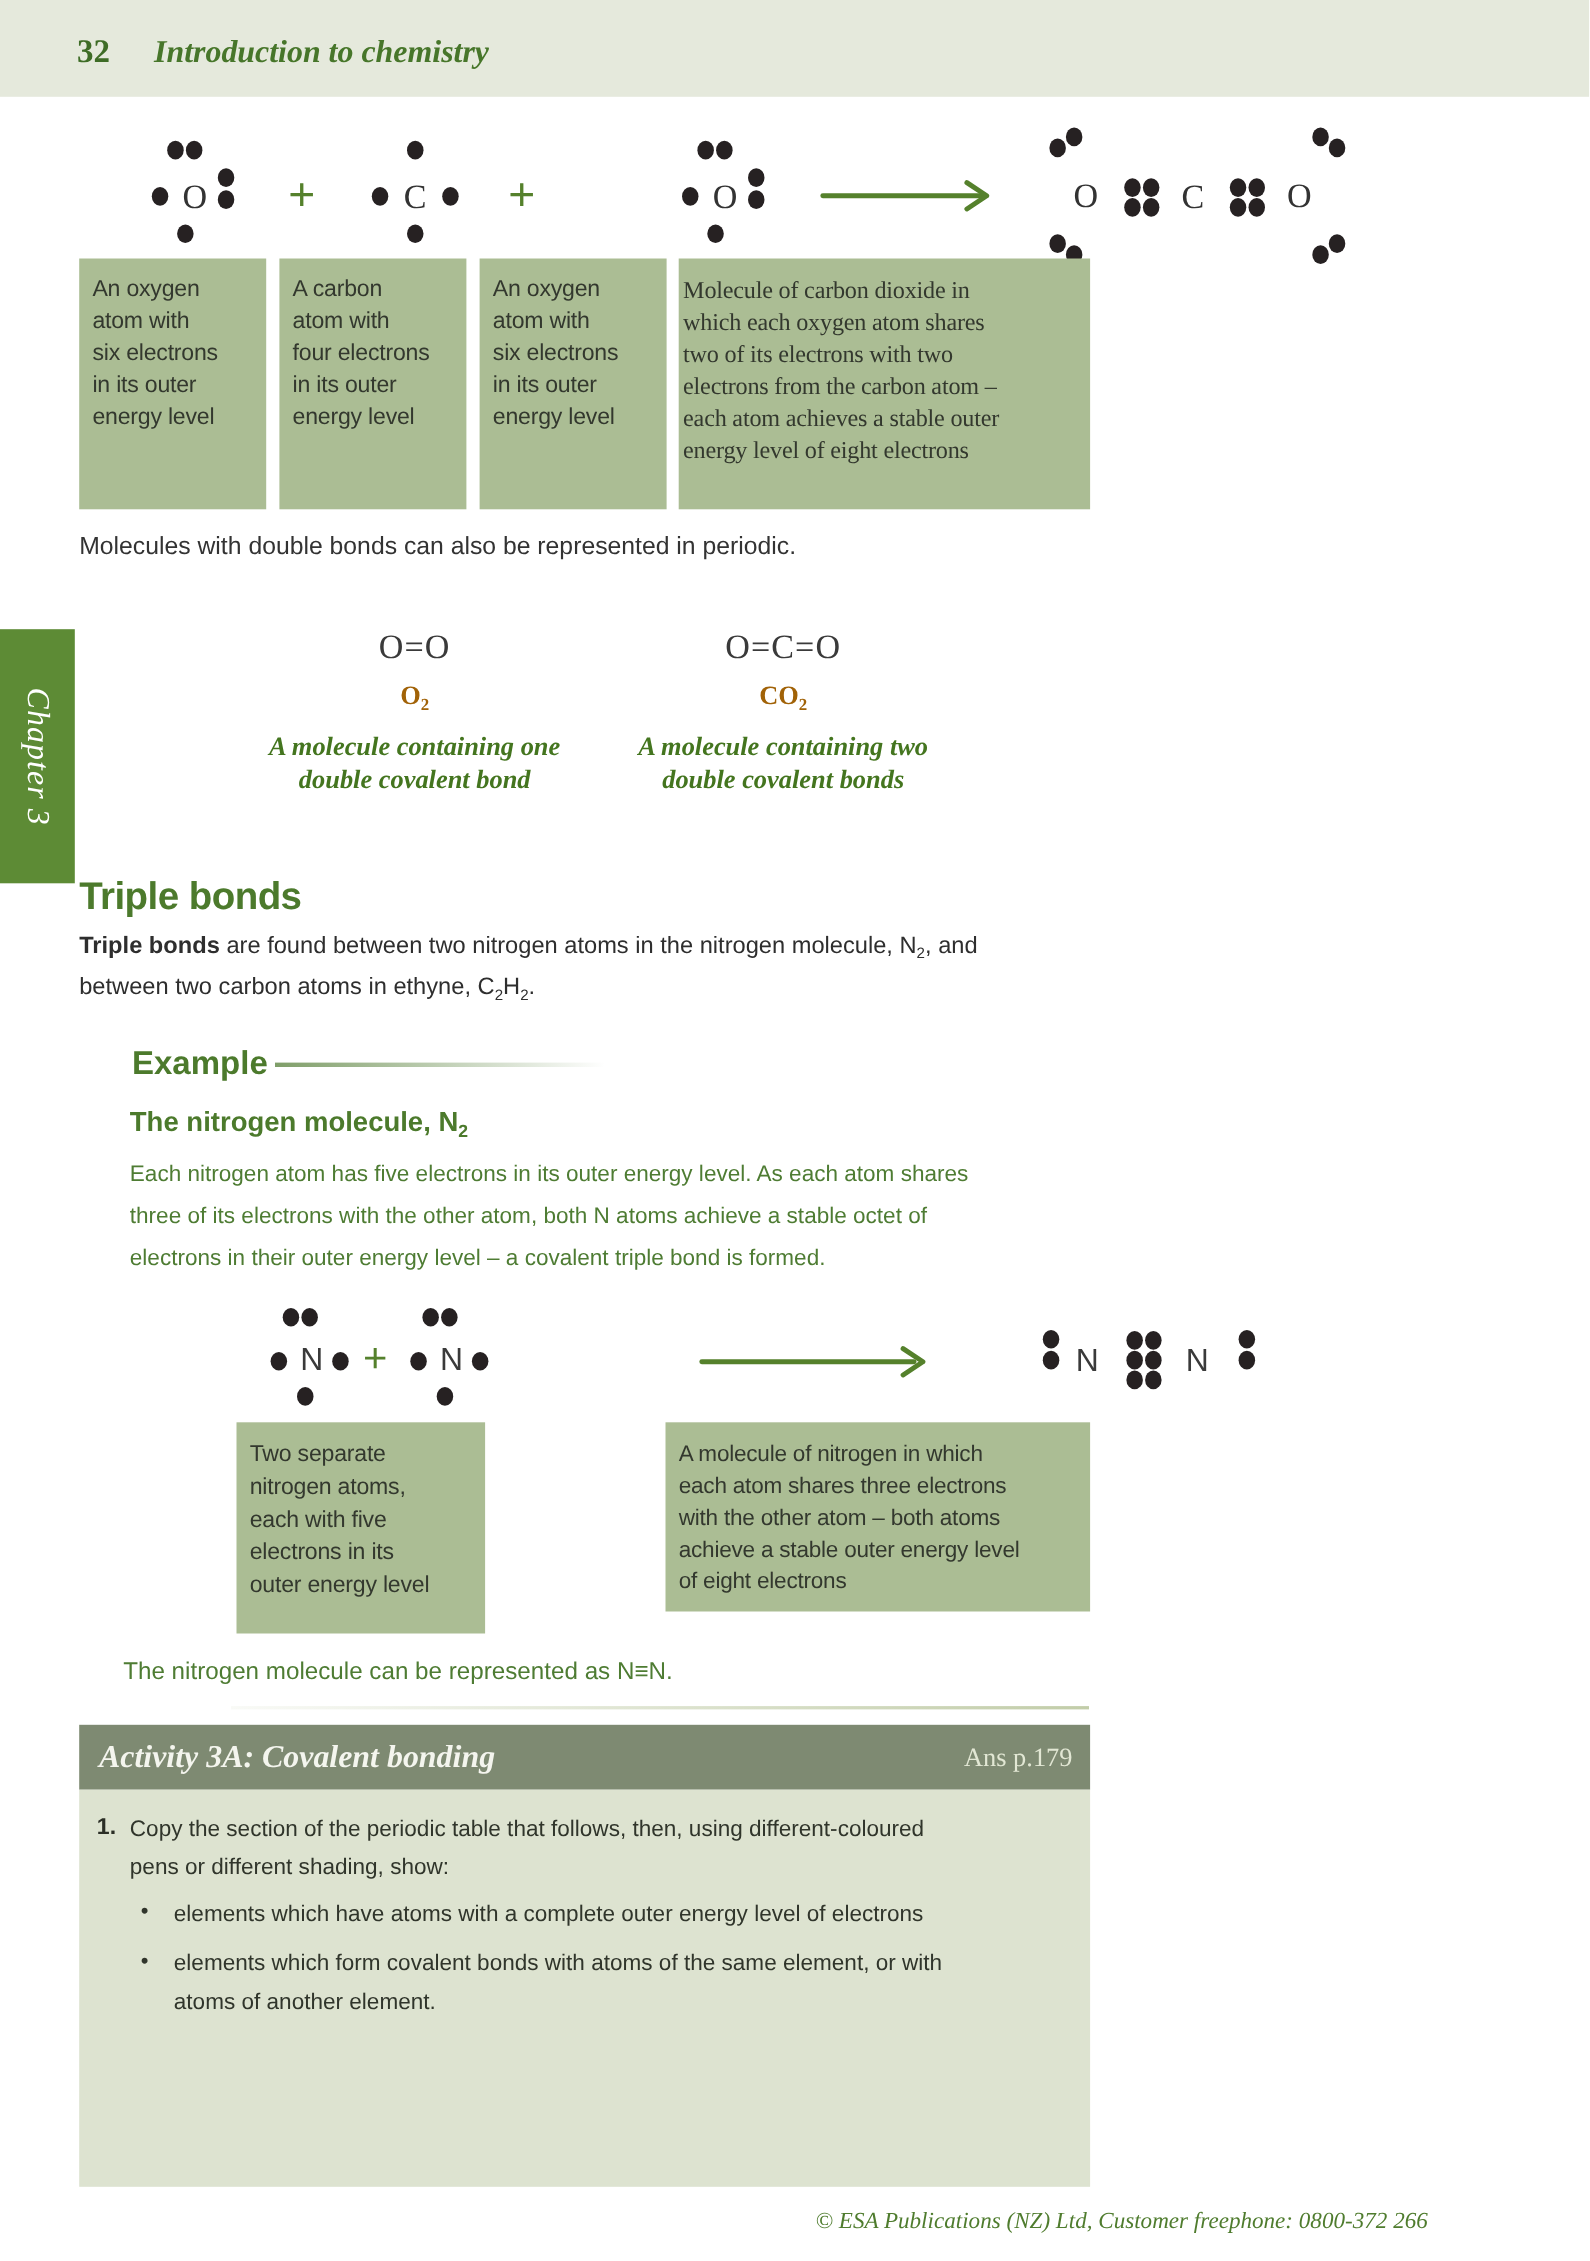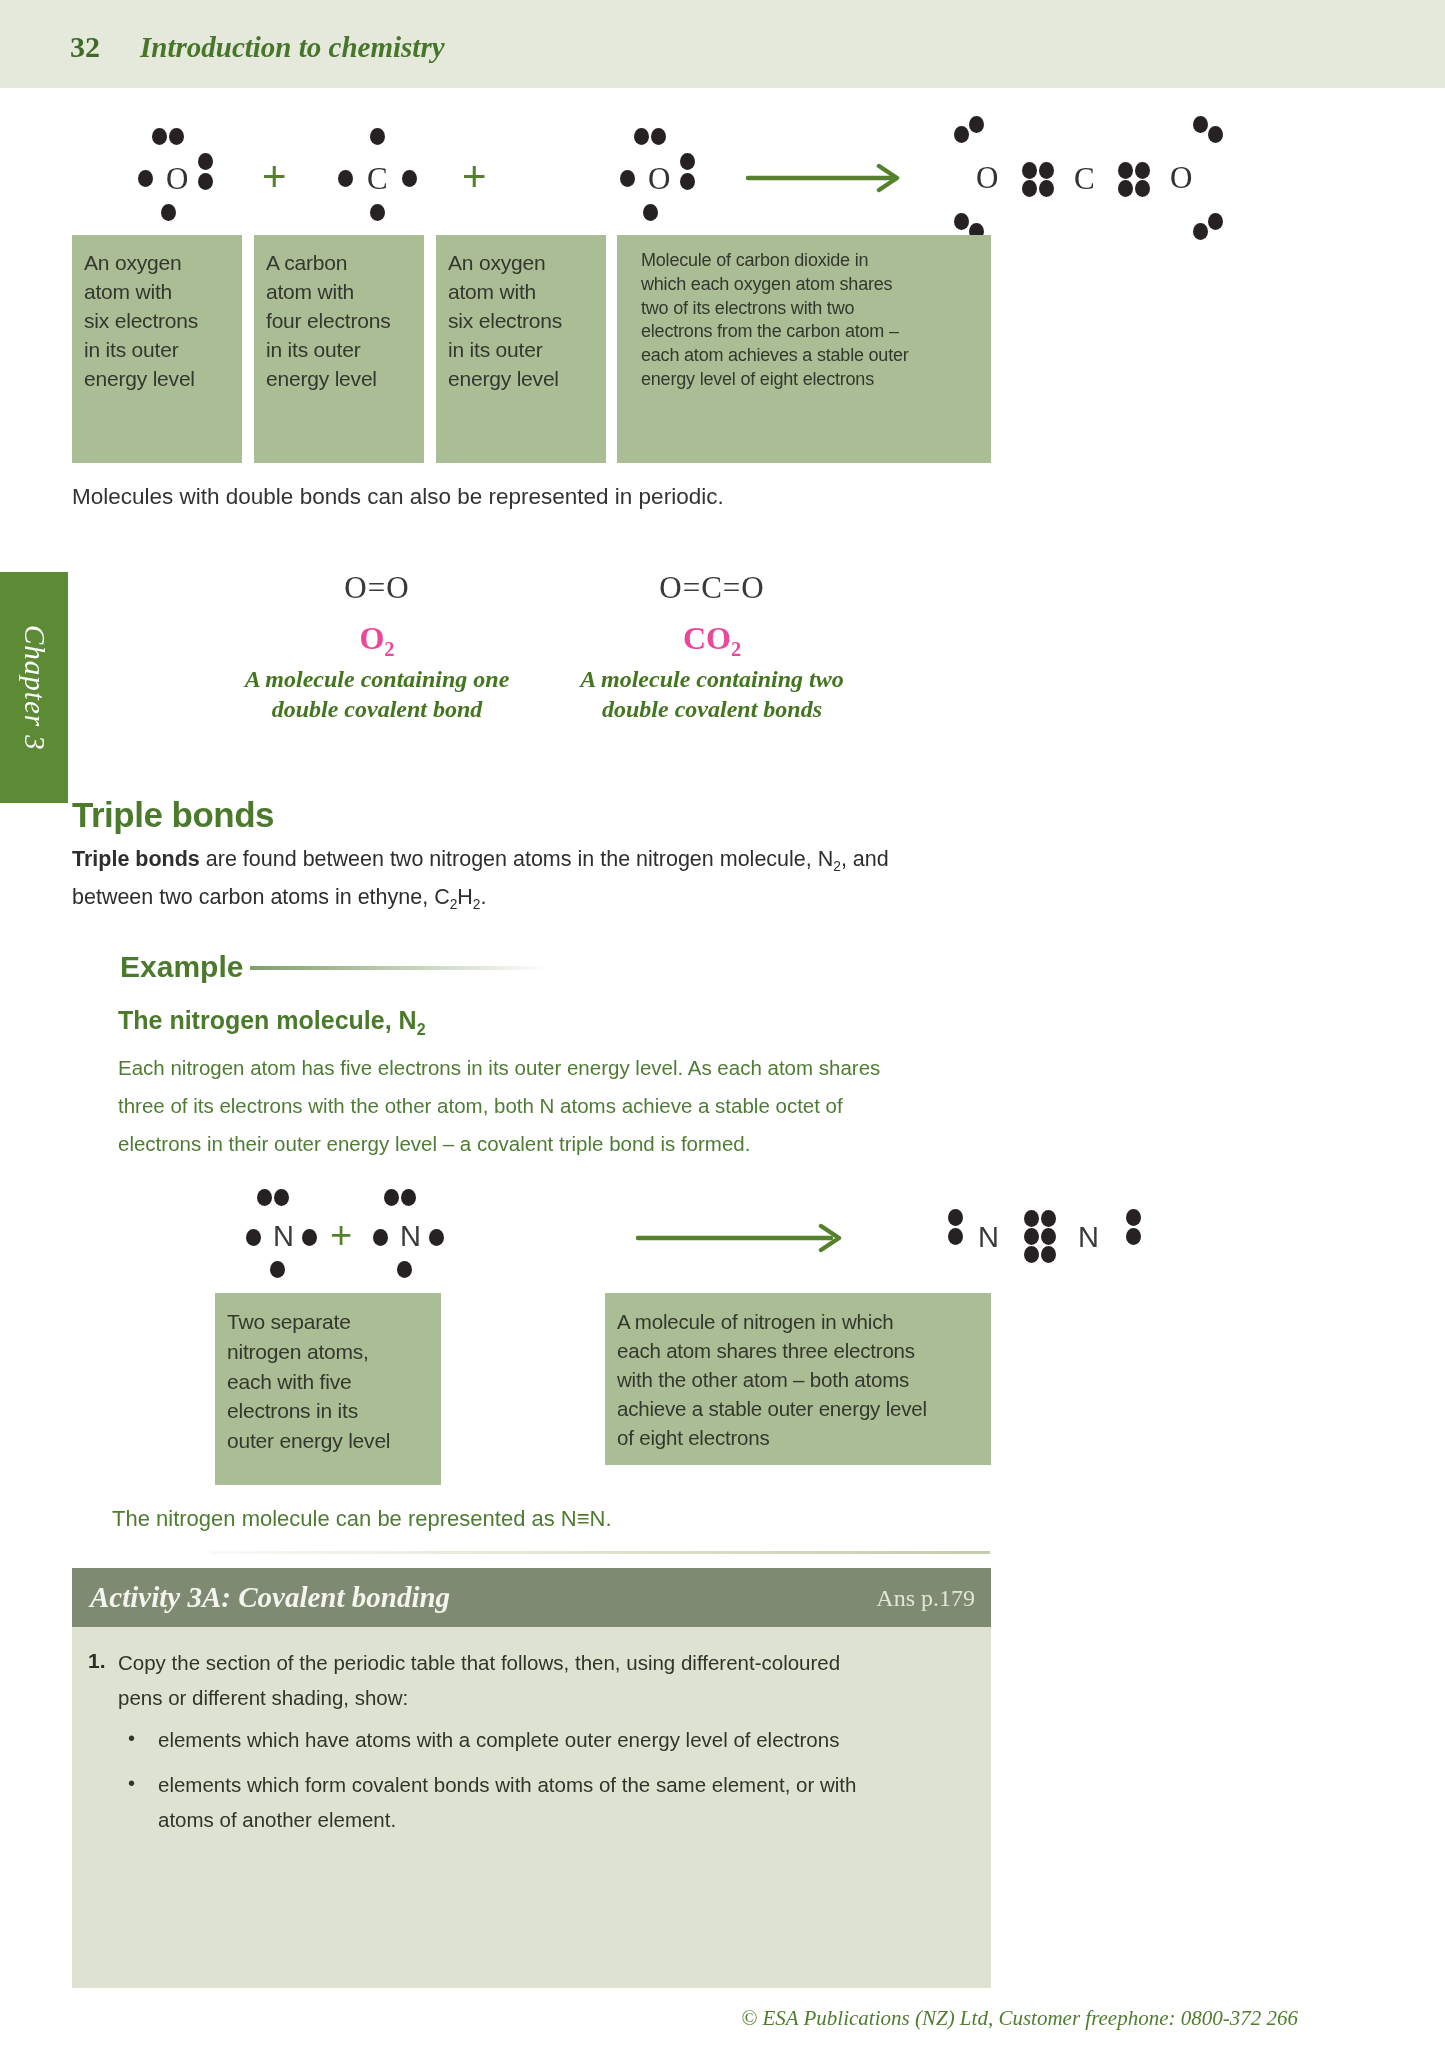--- a/index.html
+++ b/index.html
@@ -19,26 +19,26 @@
            font-style:italic;font-size:29px;color:#ffffff;letter-spacing:1px;}
   
   .lewis{position:absolute;}
   .dot{position:absolute;width:15px;height:17px;border-radius:50%;background:#262122;}
   .sym{position:absolute;line-height:1;font-family:"Liberation Serif",serif;color:#333333;font-size:31px;}
   .sym.sans{font-family:"Liberation Sans",sans-serif;font-size:29px;color:#3a3a3a;}
   .plus{position:absolute;font-size:42px;color:#55812c;line-height:1;}
   
   .gbox{position:absolute;background:#abbd94;color:#33382e;font-size:21px;line-height:1.38;
         letter-spacing:-0.2px;white-space:pre;padding:14px 12px;box-sizing:border-box;}
-  .gbox.wide{font-size:18px;line-height:1.32;padding:14px 24px;}
+  .gbox.wide{font-size:22px;line-height:1.32;padding:14px 4px;font-family:Liberation Serif, serif;}
   
   .structure{position:absolute;font-family:"Liberation Serif",serif;font-size:31px;color:#3a3a3a;
         text-align:center;letter-spacing:1px;}
-  .formula{position:absolute;font-family:"Liberation Serif",serif;font-weight:bold;font-size:32px;
-        color:#ec4899;text-align:center;}
+  .formula{position:absolute;font-family:"Liberation Serif",serif;font-weight:bold;font-size:24px;
+        color:#a16207;text-align:center;}
   .gcaption{position:absolute;font-family:"Liberation Serif",serif;font-weight:bold;font-style:italic;
         font-size:24px;color:#44751f;text-align:center;white-space:pre;line-height:1.27;}
   
   .bodytext{position:absolute;font-size:22.5px;color:#333333;}
   .h1{position:absolute;font-weight:bold;font-size:35px;color:#4c7a2c;letter-spacing:-0.5px;}
   .para{position:absolute;font-size:21.5px;line-height:38px;color:#2e2e2e;white-space:pre;}
   .h2{position:absolute;font-weight:bold;font-size:30px;color:#4c7a2c;}
   .h3{position:absolute;font-weight:bold;font-size:25px;color:#4c7a2c;}
   .rule{position:absolute;height:4px;background:linear-gradient(to right,#7f9e69,rgba(223,230,210,0));}
   .gpara{position:absolute;font-size:20.5px;line-height:38px;color:#4e7c33;white-space:pre;}

